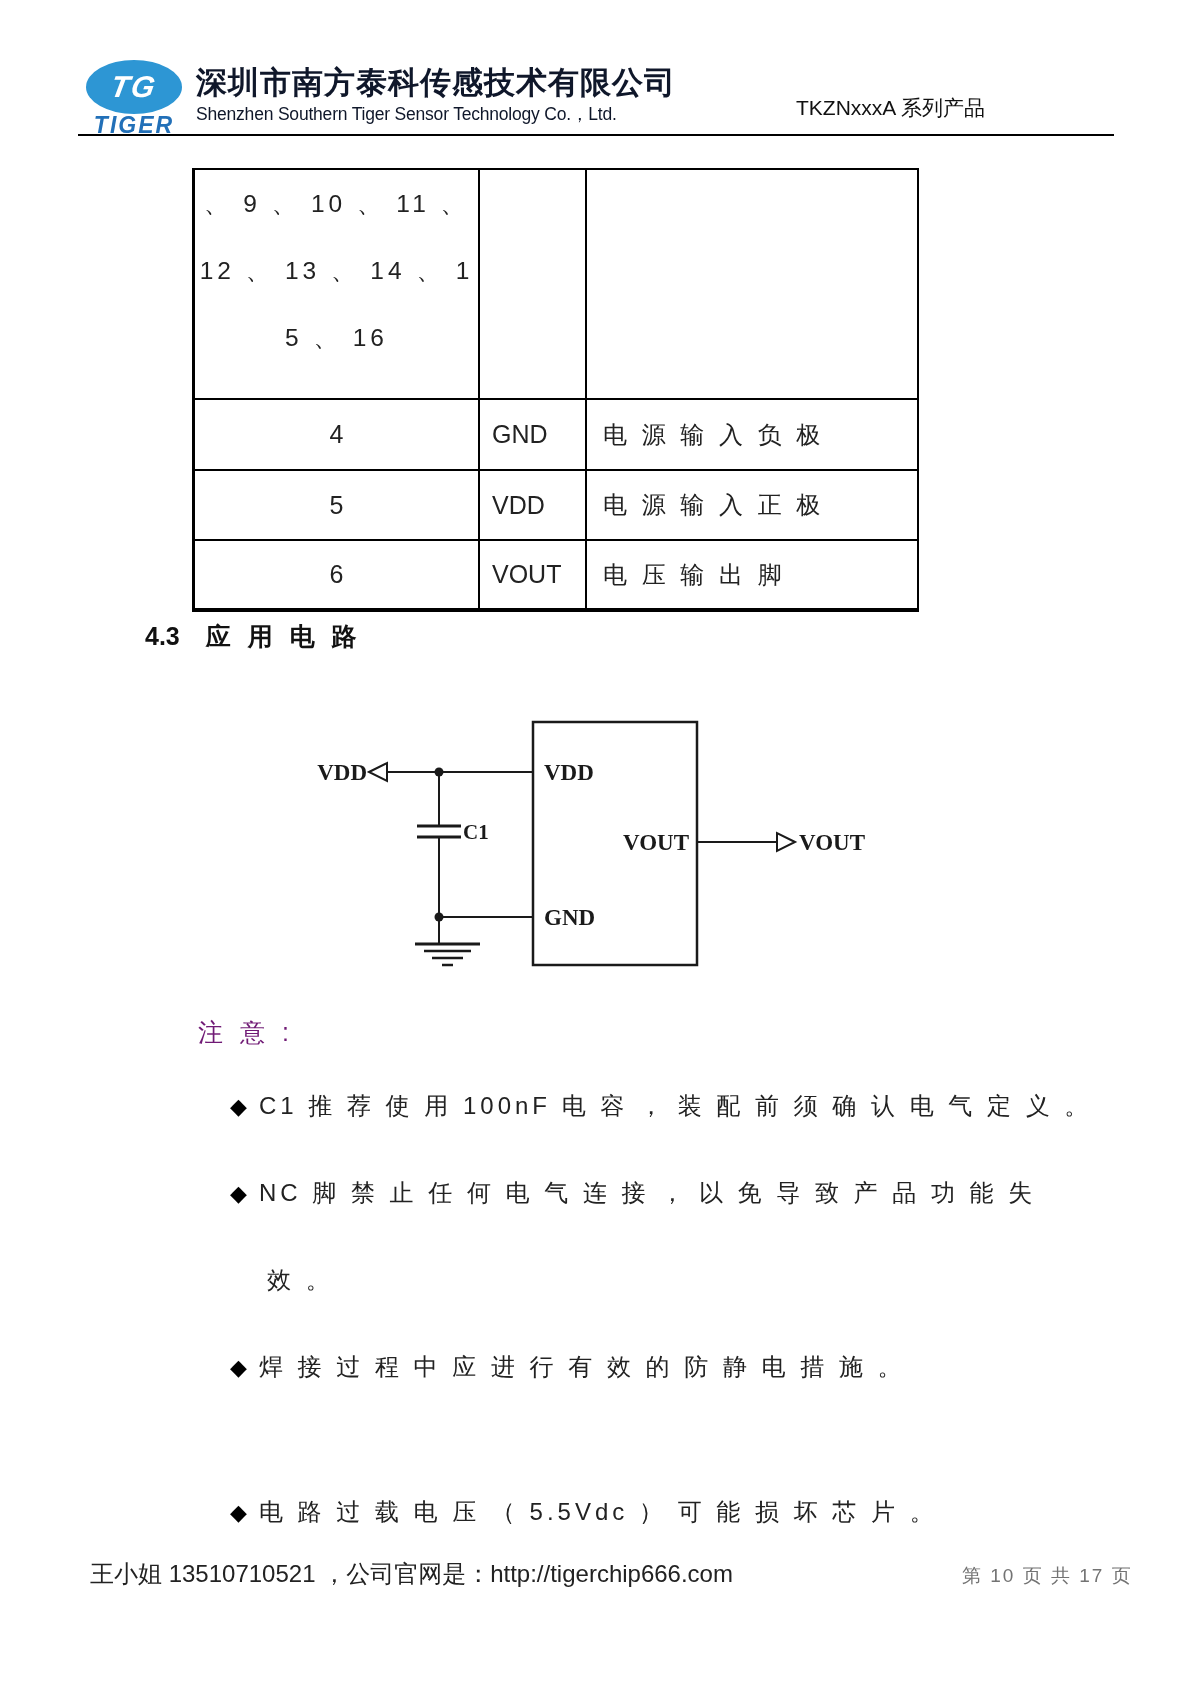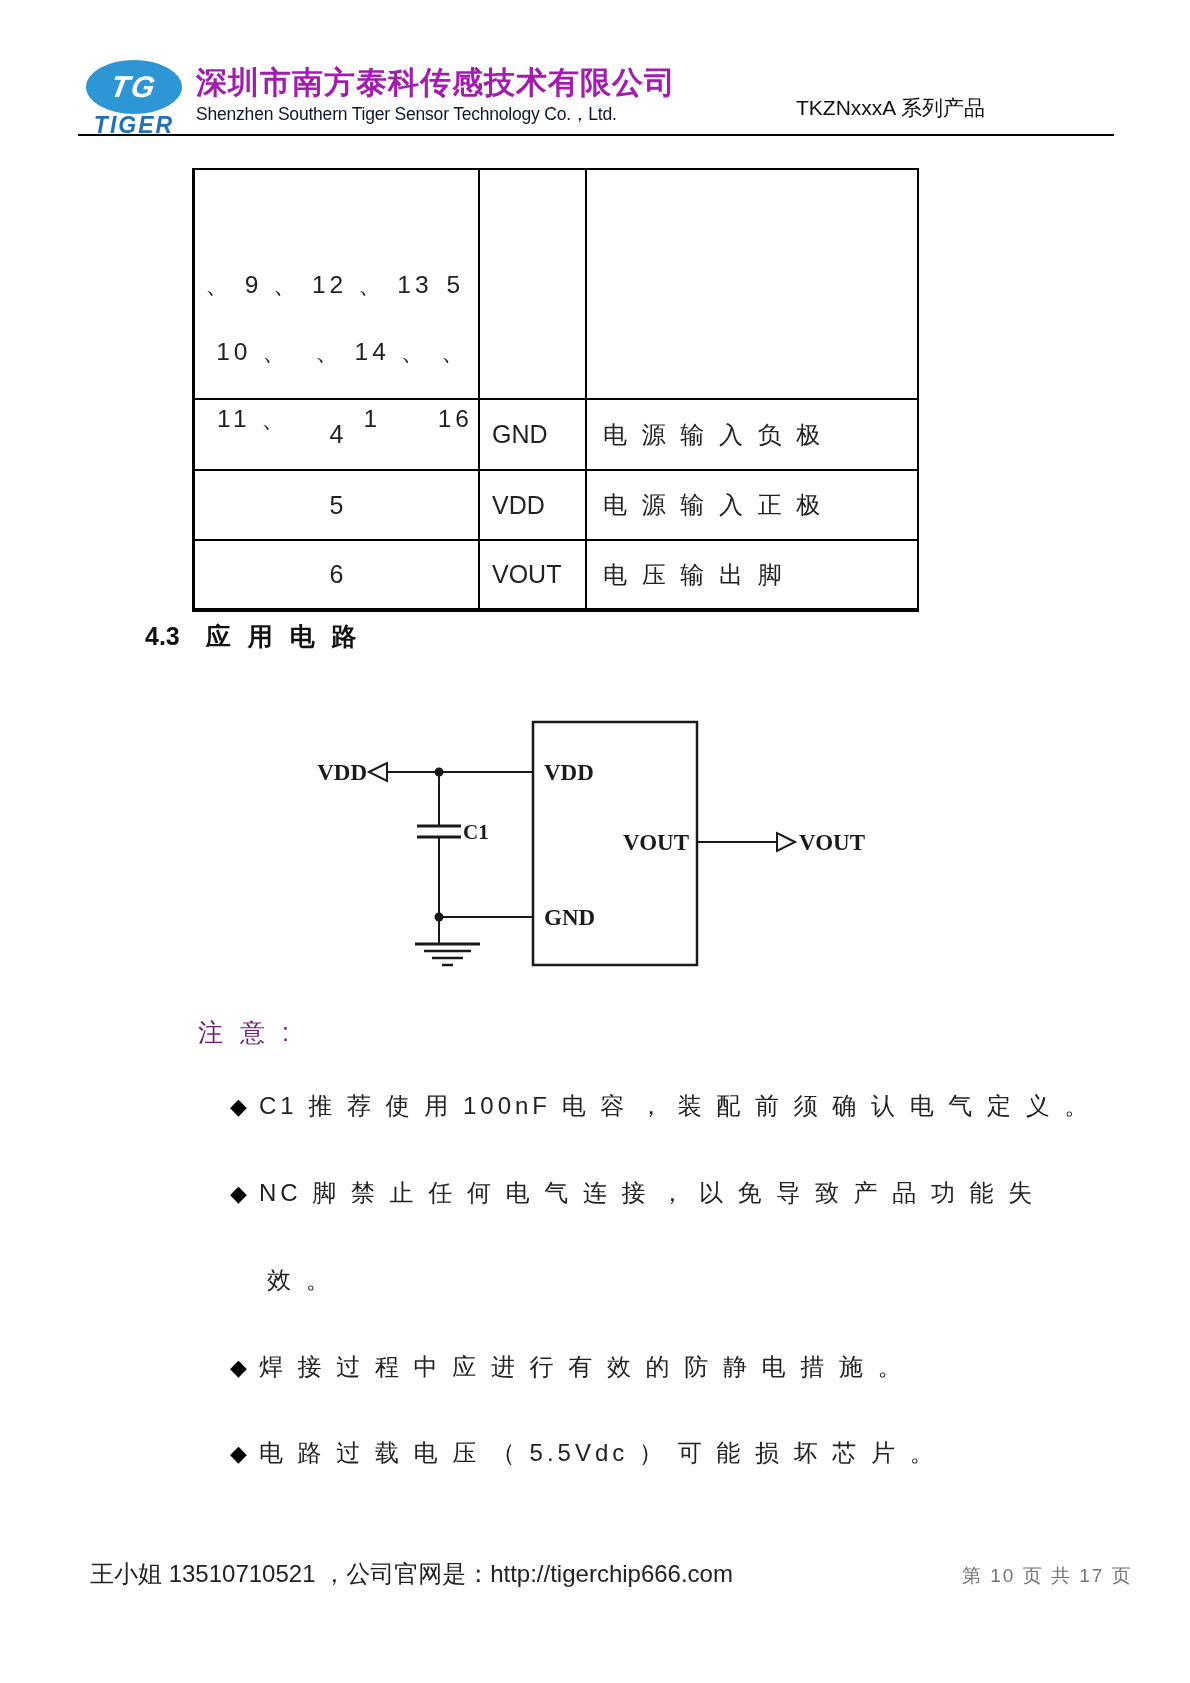--- a/index.html
+++ b/index.html
@@ -19,21 +19,21 @@
     letter-spacing:2px;transform:skewX(-10deg);
     font-family:"Liberation Sans",sans-serif;
   }
   .logo-tiger{
     position:absolute;left:82px;top:112px;width:104px;text-align:center;
     color:#2270b8;font-weight:bold;font-style:italic;font-size:23px;
     letter-spacing:2px;font-family:"Liberation Sans",sans-serif;
   }
   .company-cn{
     position:absolute;left:196px;top:62px;
-    font-size:31px;font-weight:bold;color:#a21caf;letter-spacing:1px;
+    font-size:31px;font-weight:bold;color:#0f172a;letter-spacing:1px;
   }
   .company-en{
     position:absolute;left:196px;top:102px;
     font-size:17.5px;color:#0f172a;letter-spacing:-0.2px;
   }
   .product-series{
     position:absolute;left:796px;top:94px;width:280px;
     font-size:21px;color:#111;
   }
   .header-rule{
@@ -43,21 +43,21 @@
   .pin-table{
     position:absolute;left:192px;top:168px;
     display:grid;grid-template-columns:283px 107px 332px;
     grid-template-rows:228px 71px 70px 69px;
     border:2px solid #000;border-left-width:3px;border-bottom-width:4px;
   }
   .cell{display:flex;align-items:center;font-size:25px;color:#222;}
   .cell.b-top{border-top:2px solid #000;}
   .cell.b-left{border-left:2px solid #000;}
   .cell.center{justify-content:center;}
-  .cont-cell{justify-content:flex-start;}
+  .cont-cell{flex-direction:column;justify-content:flex-start;}
   .cont-line{height:67px;line-height:67px;text-align:center;letter-spacing:4px;font-size:24.5px;}
   .name-cell{padding-left:12px;}
   .desc-cell{padding-left:16px;letter-spacing:4px;font-size:24px;}
   
   .section-heading{
     position:absolute;left:145px;top:620px;
     font-size:25px;font-weight:bold;color:#111;
   }
   .section-title{margin-left:26px;letter-spacing:5px;margin-top:40px;}
   
@@ -176,20 +176,20 @@
     <span class="note-bullet">◆</span><span>NC 脚 禁 止 任 何 电 气 连 接 ， 以 免 导 致 产 品 功 能 失</span>
   </div>
   <div class="note-line note-cont" style="top:1264px;">
     <span>效 。</span>
   </div>
 
   <div class="note-line" style="top:1351px;">
     <span class="note-bullet">◆</span><span>焊 接 过 程 中 应 进 行 有 效 的 防 静 电 措 施 。</span>
   </div>
 
-  <div class="note-line" style="top:1437px;text-align:right;">
+  <div class="note-line" style="top:1496px;text-align:right;">
     <span class="note-bullet">◆</span><span>电 路 过 载 电 压 （ 5.5Vdc ） 可 能 损 坏 芯 片 。</span>
   </div>
 
   <div class="footer-contact">王小姐 13510710521 ，公司官网是：http://tigerchip666.com</div>
   <div class="footer-page">第 10 页 共 17 页</div>
 
 </div>
 
 </body></html>

